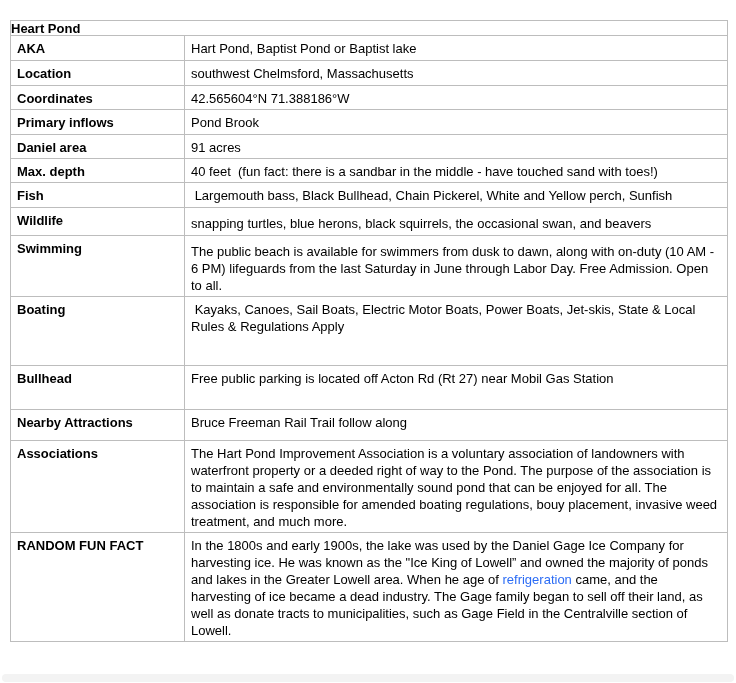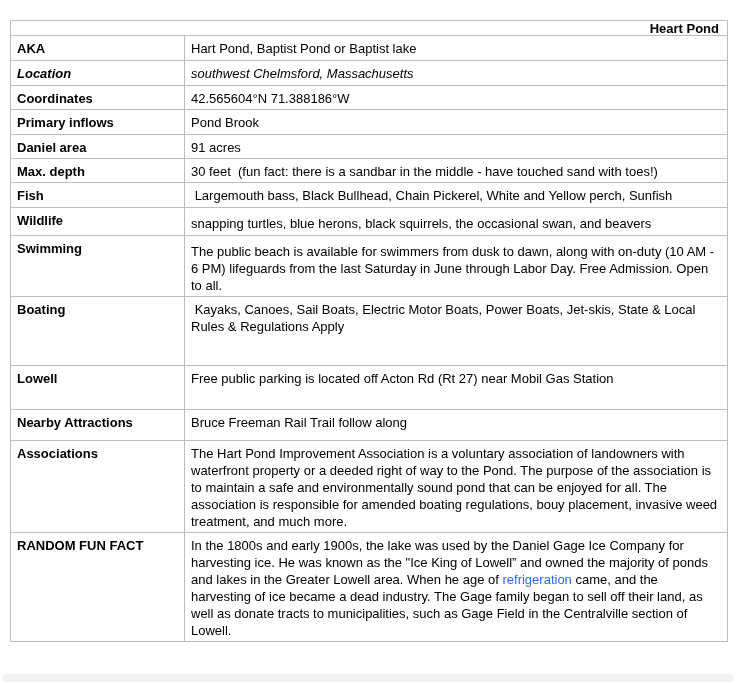--- a/index.html
+++ b/index.html
@@ -28,29 +28,29 @@
   }
   .pond-table th {
     font-weight: 700;
     text-align: left;
     white-space: nowrap;
   }
   .pond-table td .val {
     white-space: pre-wrap;
   }
   .pond-table tr.title-row th {
-    text-align: right;
-    padding: 1px 8px 0 0;
+    text-align: left;
+    padding: 1px 0 0 0;
     height: 14px;
     line-height: 13px;
     white-space: normal;
   }
   
   .pond-table tr:nth-child(2)  { height: 25px; }
-  .pond-table tr:nth-child(3)  { height: 25px; font-style: italic; }
+  .pond-table tr:nth-child(3)  { height: 25px; }
   .pond-table tr:nth-child(4)  { height: 24px; }
   .pond-table tr:nth-child(5)  { height: 25px; }
   .pond-table tr:nth-child(6)  { height: 24px; padding-left: 36px; }
   .pond-table tr:nth-child(7)  { height: 24px; }
   .pond-table tr:nth-child(8)  { height: 25px; }
   .pond-table tr:nth-child(9)  { height: 28px; margin-left: 17px; }
   .pond-table tr:nth-child(10) { height: 29px; }
   .pond-table tr:nth-child(11) { height: 69px; }
   .pond-table tr:nth-child(12) { height: 44px; }
   .pond-table tr:nth-child(13) { height: 31px; }
@@ -99,40 +99,40 @@
     <tr>
       <th>Primary inflows</th>
       <td><span class="val">Pond Brook</span></td>
     </tr>
     <tr>
       <th>Daniel area</th>
       <td><span class="val">91 acres</span></td>
     </tr>
     <tr>
       <th>Max. depth</th>
-      <td><span class="val">30 feet  (fun fact: there is a sandbar in the middle - have touched sand with toes!)</span></td>
+      <td><span class="val">40 feet  (fun fact: there is a sandbar in the middle - have touched sand with toes!)</span></td>
     </tr>
     <tr>
       <th>Fish</th>
       <td><span class="val"> Largemouth bass, Black Bullhead, Chain Pickerel, White and Yellow perch, Sunfish</span></td>
     </tr>
     <tr>
       <th>Wildlife</th>
       <td><span class="val">snapping turtles, blue herons, black squirrels, the occasional swan, and beavers</span></td>
     </tr>
     <tr>
       <th>Swimming</th>
       <td><span class="val">The public beach is available for swimmers from dusk to dawn, along with on-duty (10 AM - 6 PM) lifeguards from the last Saturday in June through Labor Day. Free Admission. Open to all.</span></td>
     </tr>
     <tr>
       <th>Boating</th>
       <td><span class="val"> Kayaks, Canoes, Sail Boats, Electric Motor Boats, Power Boats, Jet-skis, State &amp; Local Rules &amp; Regulations Apply</span></td>
     </tr>
     <tr>
-      <th>Lowell</th>
+      <th>Bullhead</th>
       <td><span class="val">Free public parking is located off Acton Rd (Rt 27) near Mobil Gas Station</span></td>
     </tr>
     <tr>
       <th>Nearby Attractions</th>
       <td><span class="val">Bruce Freeman Rail Trail follow along</span></td>
     </tr>
     <tr>
       <th>Associations</th>
       <td><span class="val">The Hart Pond Improvement Association is a voluntary association of landowners with waterfront property or a deeded right of way to the Pond. The purpose of the association is to maintain a safe and environmentally sound pond that can be enjoyed for all. The association is responsible for amended boating regulations, bouy placement, invasive weed treatment, and much more.</span></td>
     </tr>

